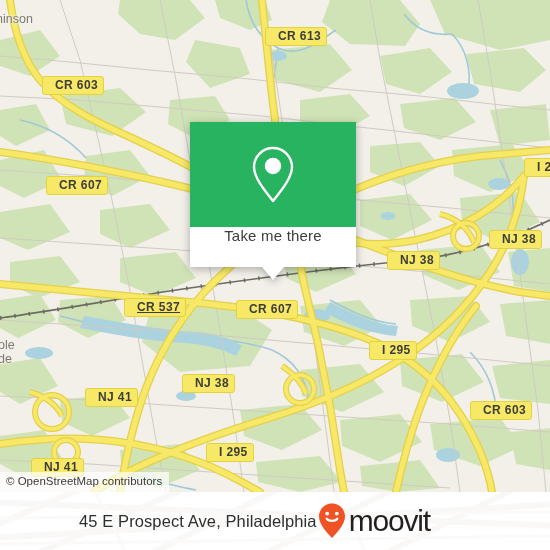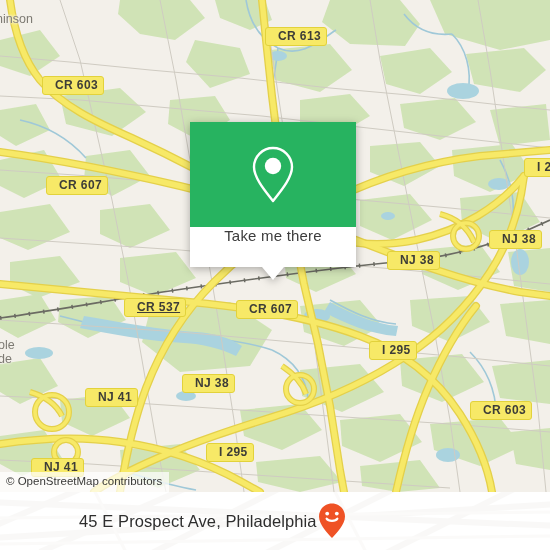--- a/index.html
+++ b/index.html
@@ -294,17 +294,18 @@
     </svg>
     <div id="footer-inner">
       <span id="footer-address">45 E Prospect Ave, Philadelphia</span>
       <span id="brand">
         <svg width="30" height="38" viewBox="0 0 30 38">
           <path d="M15 1.5 C7.8 1.5 2 7.3 2 14.5 C2 23 11 31.5 15 36 C19 31.5 28 23 28 14.5 C28 7.3 22.2 1.5 15 1.5 Z" fill="#ef5225"></path>
           <circle cx="10.2" cy="11.6" r="1.9" fill="#ffffff"></circle>
           <circle cx="19.8" cy="11.6" r="1.9" fill="#ffffff"></circle>
           <path d="M9.6 16.6 C11.4 19.6 18.6 19.6 20.4 16.6" fill="none" stroke="#ffffff" stroke-width="2.1" stroke-linecap="round"></path>
         </svg>
+        <span id="brand-word">moovit</span>
       </span>
     </div>
   </div>
 
 </div>
 
 </body></html>

